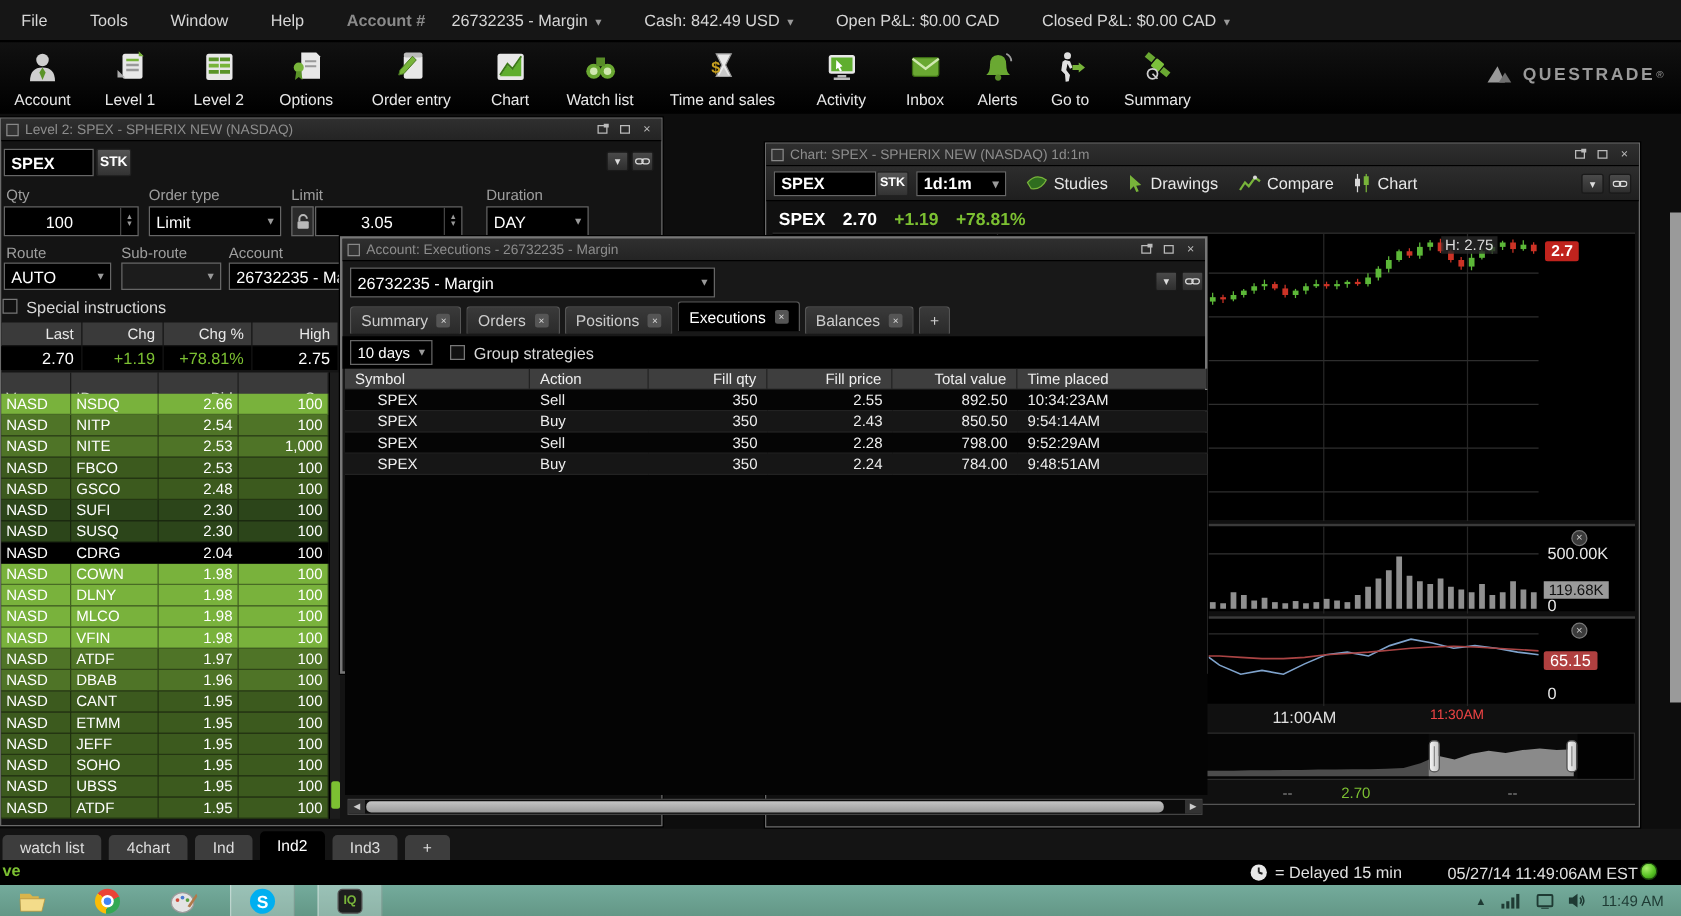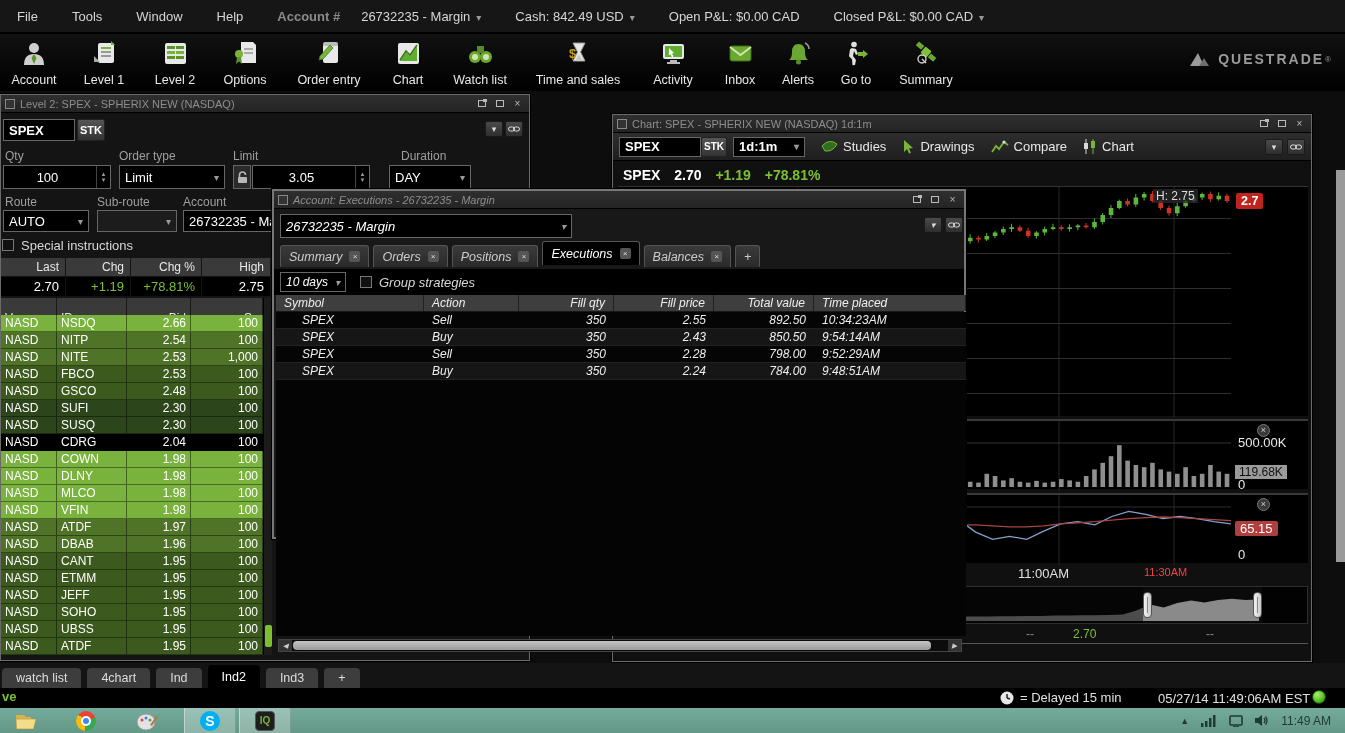--- a/index.html
+++ b/index.html
@@ -288,21 +288,21 @@
     <div class="mini-btn abs" style="left:504px; top:26px;">
       <svg width="12" height="8" viewBox="0 0 12 8">
           <rect x="0.5" y="2" width="6" height="4" rx="2" fill="none" stroke="#ddd"></rect>
           <rect x="5.5" y="2" width="6" height="4" rx="2" fill="none" stroke="#ddd"></rect>
         </svg>
     </div>
 
     <span class="field-label abs" style="left:4px; top:54px;">Qty</span>
     <span class="field-label abs" style="left:118px; top:54px;">Order type</span>
     <span class="field-label abs" style="left:232px; top:54px;">Limit</span>
-    <span class="field-label abs" style="left:400px; top:54px;">Duration</span>
+    <span class="field-label abs" style="left:388px; top:54px;">Duration</span>
 
     <div class="black-input abs" style="left:2px; top:70px; width:108px; height:24px;">
       <span style="margin-left:auto; padding-right:5px;">100</span>
       <span class="stepper">▴<br>▾</span>
     </div>
     <div class="dd abs" style="left:118px; top:70px; width:106px; height:24px;">
       <span>Limit</span>
         <span class="caret">▾</span>
     </div>
     <div class="abs" style="left:232px; top:70px; width:18px; height:24px; background:#2a2a2a; border:1px solid #666; display:flex; align-items:center; justify-content:center;">
@@ -833,21 +833,21 @@
 
     <div class="abs" style="left:5px; top:512px; width:690px; height:17px; border-bottom:1px solid #555; color:#888; font-size:12px;">
       <span class="abs" style="left:408px;">--</span>
       <span class="abs green-txt" style="left:455px;">2.70</span>
       <span class="abs" style="left:588px;">--</span>
     </div>
   </div>
 
   <div class="abs" style="left:1336px; top:170px; width:9px; height:392px; background:#9a9a9a; z-index:0;"></div>
 
-  <div class="win" id="execwin" style="left:272px; top:189px; width:694px; height:350px; z-index:3; background:#181818; border:2px solid #777;font-style:italic;">
+  <div class="win" id="execwin" style="left:272px; top:189px; width:694px; height:350px; z-index:3; background:#181818; border:2px solid #777;">
     <div class="titlebar">
       <span class="title-icon"></span>
       <span>Account: Executions - 26732235 - Margin</span>
       <span class="win-ctrls">
         <span class="wc">
             <span class="pop"></span>
           </span>
         <span class="wc">
             <span class="box"></span>
           </span>
@@ -1009,21 +1009,21 @@
         <circle cx="6" cy="9" r="1.5" fill="#d04a3a"></circle>
           <circle cx="10" cy="7" r="1.5" fill="#4a7ad0"></circle>
           <circle cx="14" cy="9" r="1.5" fill="#58a044"></circle>
         <path d="M14 14 L21 4 L22 6 L16 15 Z" fill="#b07a4a"></path>
       </svg>
     </div>
     <div class="tb-tile tile-lit" style="width:52px; margin-left:6px;">
       <span style="width:20px; height:20px; border-radius:50%; background:#00aff0; color:#fff;
         font-weight:bold; font-size:14px; display:inline-flex; align-items:center; justify-content:center;">S</span>
     </div>
-    <div class="tb-tile tile-lit" style="width:52px; margin-left:3px;">
+    <div class="tb-tile tile-lit" style="width:52px; margin-left:18px;">
       <span style="width:20px; height:20px; border-radius:4px; background:#1e1e1e; border:1px solid #555;
         color:#78b43a; font-weight:bold; font-size:10px; display:inline-flex; align-items:center; justify-content:center;">IQ</span>
     </div>
 
     <div style="margin-left:auto; display:flex; align-items:center; gap:12px; padding-right:14px;">
       <span class="tray-txt" style="font-size:9px;">▲</span>
       <svg width="16" height="12" viewBox="0 0 16 12">
         <rect x="0" y="8" width="2.5" height="4" fill="#1e3a33"></rect>
           <rect x="4" y="6" width="2.5" height="6" fill="#1e3a33"></rect>
         <rect x="8" y="3" width="2.5" height="9" fill="#1e3a33"></rect>

